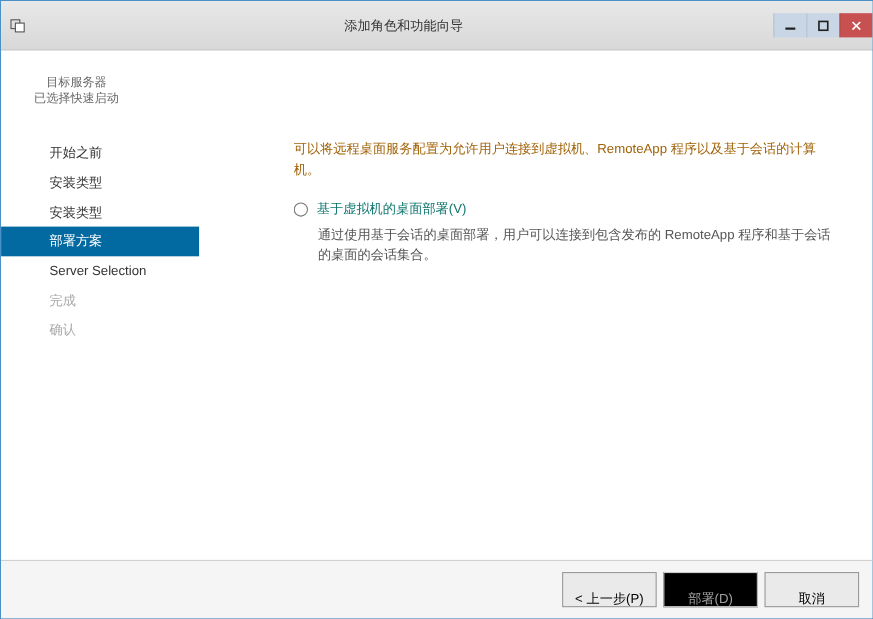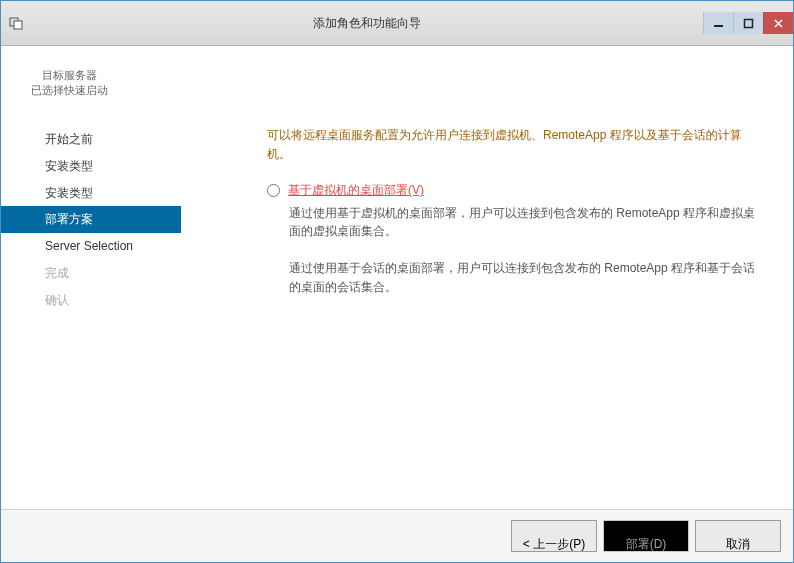--- a/index.html
+++ b/index.html
@@ -114,22 +114,21 @@
   .intro { margin-bottom: 18px; color: #a16207; }
   .option {
     display: flex;
     align-items: flex-start;
     margin-bottom: 4px;
   }
   .option input[type="radio"] {
     margin: 3px 8px 0 0;
   }
   .option-label {
-    color: #ef4444;
-    text-decoration: underline;
+    color: #0f766e;
   }
   .option-desc {
     margin: 2px 0 18px 22px;
     color: #555;
   }
 
   .footer {
     border-top: 1px solid #d0d0d0;
     padding: 10px 12px 10px 0;
     display: flex;
@@ -204,21 +203,20 @@
       <div class="step disabled">确认</div>
     </div>
 
     <div class="content">
       <div class="intro">可以将远程桌面服务配置为允许用户连接到虚拟机、RemoteApp 程序以及基于会话的计算机。</div>
 
       <div class="option">
         <input type="radio" name="scenario" style="">
         <span class="option-label">基于虚拟机的桌面部署(V)</span>
       </div>
-      <div class="option-desc">通过使用基于虚拟机的桌面部署，用户可以连接到包含发布的 RemoteApp 程序和虚拟桌面的虚拟桌面集合。</div>
 
       <div class="option-desc">通过使用基于会话的桌面部署，用户可以连接到包含发布的 RemoteApp 程序和基于会话的桌面的会话集合。</div>
     </div>
   </div>
 
   <div class="footer">
     <button class="btn">&lt; 上一步(P)</button>
     <button class="btn" disabled="">部署(D)</button>
     <button class="btn">取消</button>
   </div>

